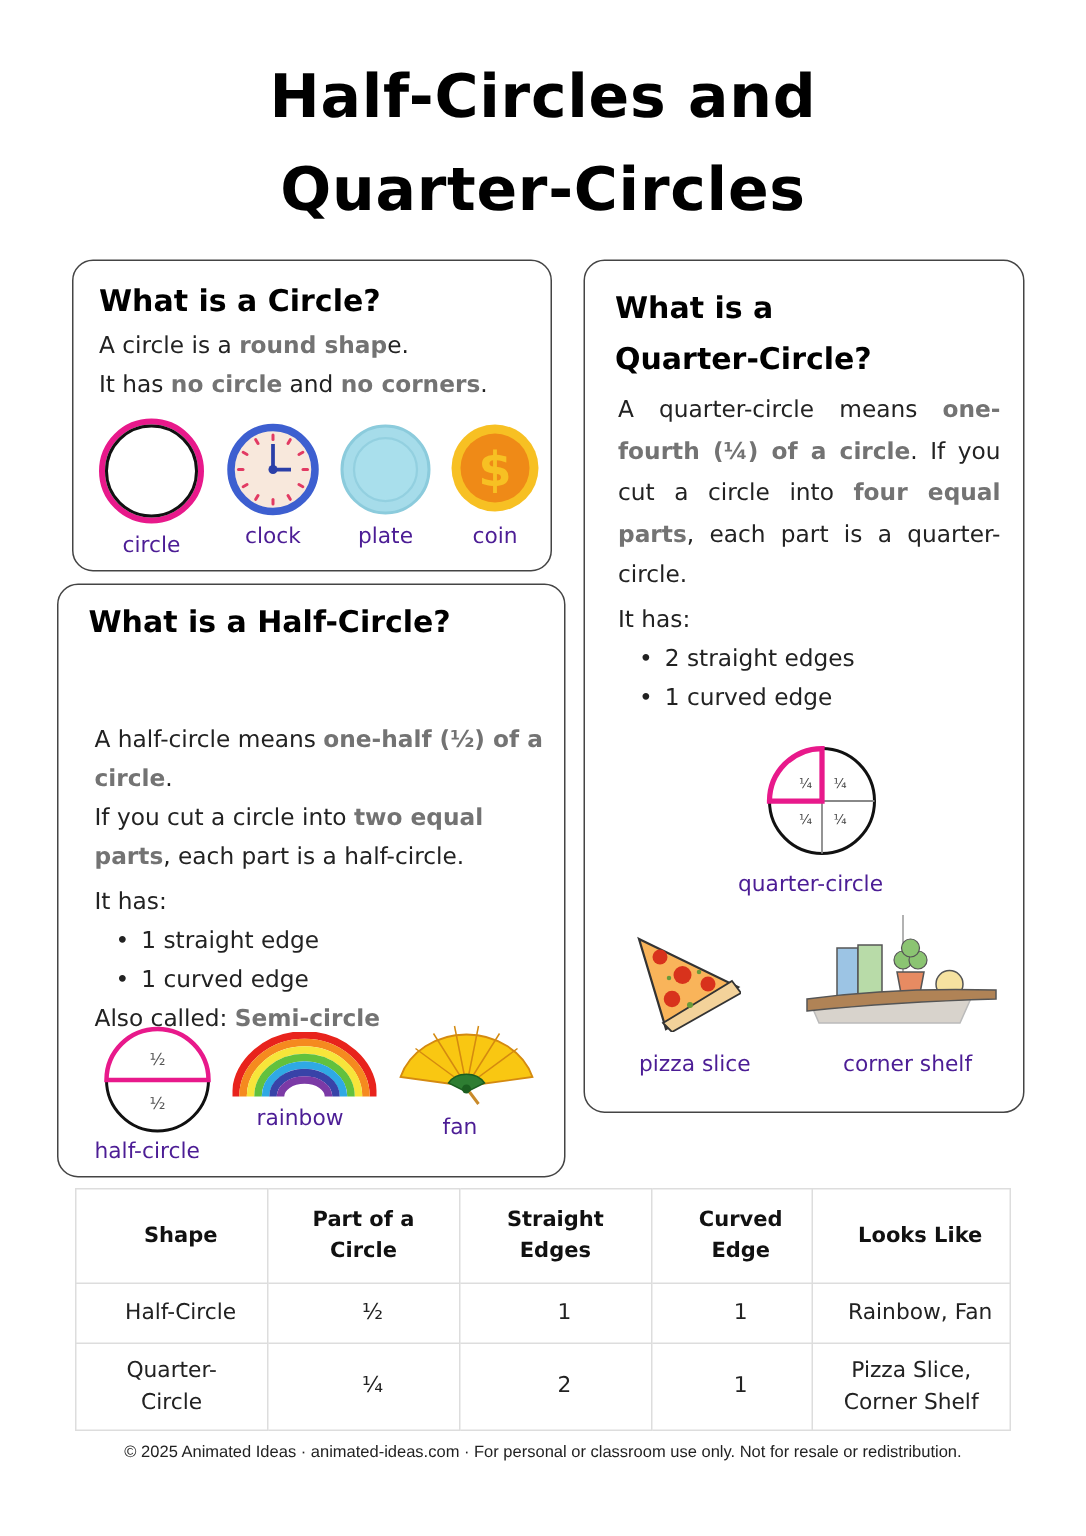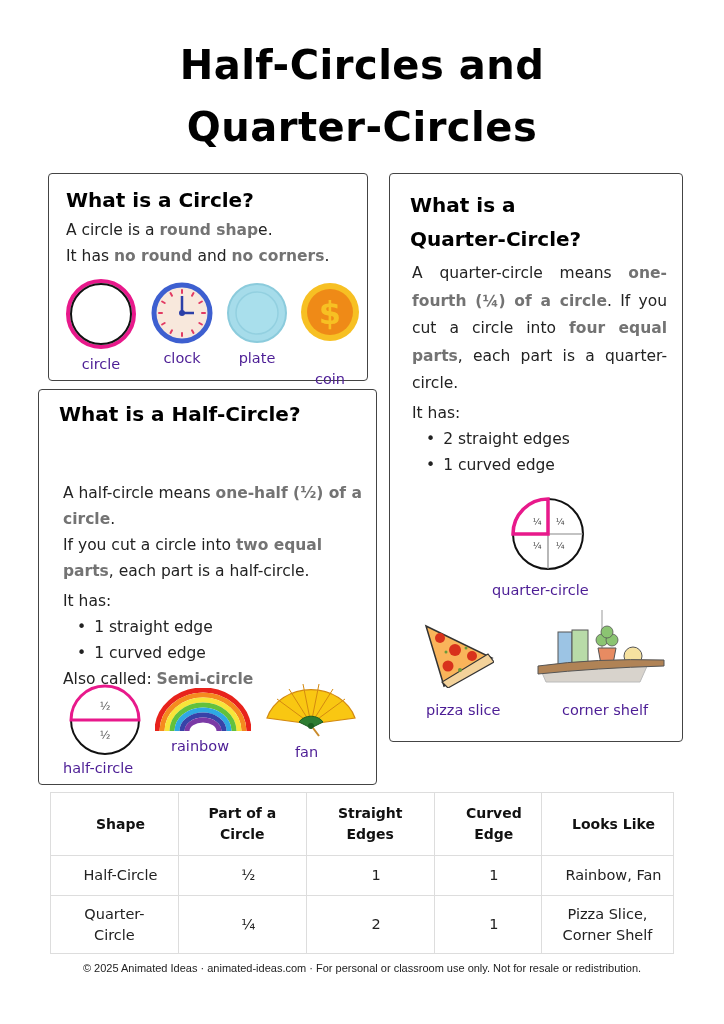--- a/index.html
+++ b/index.html
@@ -8,21 +8,21 @@
 
   .title {
     position: absolute; left: 0; top: 34px; width: 724px;
     text-align: center; font-family: "DejaVu Sans", sans-serif;
     font-weight: bold; font-size: 40px; line-height: 62px; color: #000;
     letter-spacing: 0.5px;
   }
 
   .card {
     position: absolute; background: #fff;
-    border: 1.5px solid #444; border-radius: 4px;
+    border: 1.5px solid #444; border-radius: 14px;
   }
   .card h2 {
     font-family: "DejaVu Sans", sans-serif; font-weight: bold;
     font-size: 20px; color: #000; line-height: 28px;
   }
   .body-text { font-size: 15.5px; line-height: 27px; color: #222; }
   .body-text b { font-weight: bold; color: #737373; }
 
   
   #card-circle { left: 48px; top: 173px; width: 320px; height: 208px; }
@@ -69,21 +69,21 @@
 
 <div class="title">
   <div>Half-Circles and</div>
   <div>Quarter-Circles</div>
 </div>
 
 <div class="card" id="card-circle">
   <h2>What is a Circle?</h2>
   <div class="body-text">
     <div><span>A circle is a </span><b>round shap</b><span>e.</span></div>
-    <div><span>It has </span><b>no round</b><span> and </span><b>no corners</b><span>.</span></div>
+    <div><span>It has </span><b>no circle</b><span> and </span><b>no corners</b><span>.</span></div>
   </div>
   <div class="circ-icons">
 
     <div class="ci" style="left:2px; top:0; width:72px;">
       <svg width="72" height="72" viewBox="0 0 72 72">
         <circle cx="36" cy="36" r="33" fill="#fff" stroke="#e8198b" stroke-width="4"></circle>
         <circle cx="36" cy="36" r="30" fill="#fff" stroke="#111" stroke-width="2"></circle>
       </svg>
       <span class="lbl caption" style="top:78px;">circle</span>
     </div>
@@ -119,21 +119,21 @@
       </svg>
       <span class="lbl caption" style="top:68px;">plate</span>
     </div>
 
     <div class="ci" style="left:237px; top:4px; width:60px;">
       <svg width="60" height="60" viewBox="0 0 60 60">
         <circle cx="30" cy="30" r="29" fill="#f7c023"></circle>
         <circle cx="30" cy="30" r="23" fill="#ef8a17"></circle>
         <text x="30" y="42" text-anchor="middle" font-family="DejaVu Sans, sans-serif" font-weight="bold" font-size="32" fill="#f7c023">$</text>
       </svg>
-      <span class="lbl caption" style="top:68px;margin-top:21px;">coin</span>
+      <span class="lbl caption" style="top:68px;">coin</span>
     </div>
   </div>
 </div>
 
 <div class="card" id="card-half">
   <h2>What is a Half-Circle?</h2>
   <div class="body-text">
     <div><span>A half-circle means </span><b>one-half (½) of a circle</b><span>.</span></div>
     <div><span>If you cut a circle into </span><b>two equal parts</b><span>, each part is a half-circle.</span></div>
     <div style="margin-top:4px;">It has:</div>

